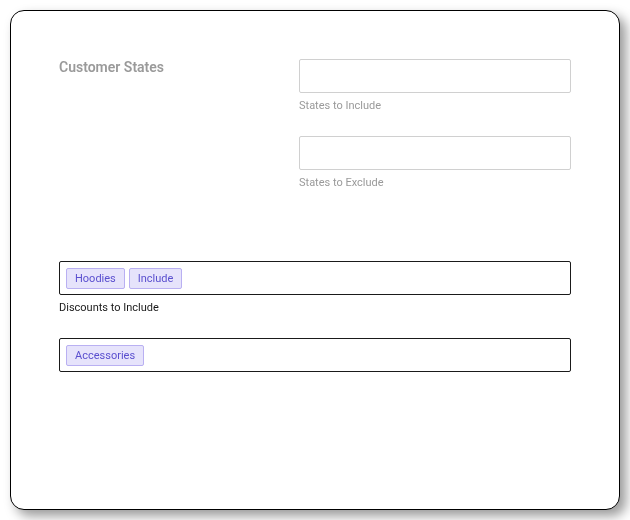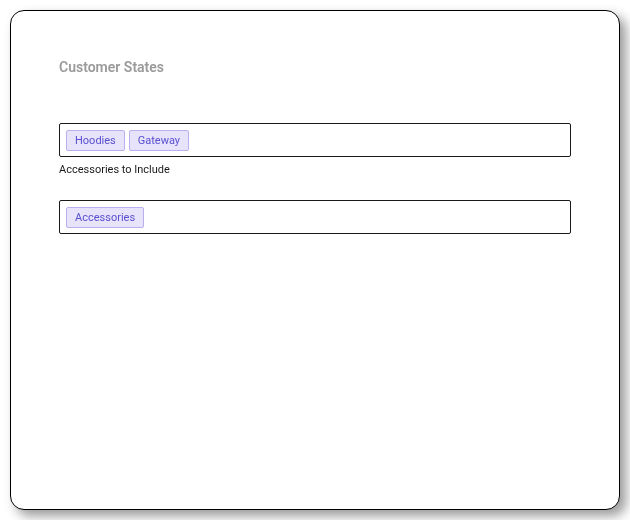--- a/index.html
+++ b/index.html
@@ -97,30 +97,40 @@
   </style>
 </head>
 <body>
 
 <div class="card">
 
   <div class="form-row">
     <div class="label-col">
       <div class="section-label muted">Customer States</div>
     </div>
+    <div class="field-col">
+      <div class="field-group">
+        <input type="text" class="text-input" value="" style="">
+        <div class="helper-text">States to Include</div>
+      </div>
+      <div class="field-group">
+        <input type="text" class="text-input" value="" style="">
+        <div class="helper-text">States to Exclude</div>
+      </div>
+    </div>
   </div>
 
   <div class="form-row">
     <div class="field-col">
       <div class="field-group">
         <div class="tag-input">
           <span class="tag">Hoodies</span>
-          <span class="tag">Gateway</span>
+          <span class="tag">Include</span>
         </div>
-        <div class="helper-text dark">Accessories to Include</div>
+        <div class="helper-text dark">Discounts to Include</div>
       </div>
       <div class="field-group">
         <div class="tag-input">
           <span class="tag">Accessories</span>
         </div>
       </div>
     </div>
   </div>
 </div>
 

